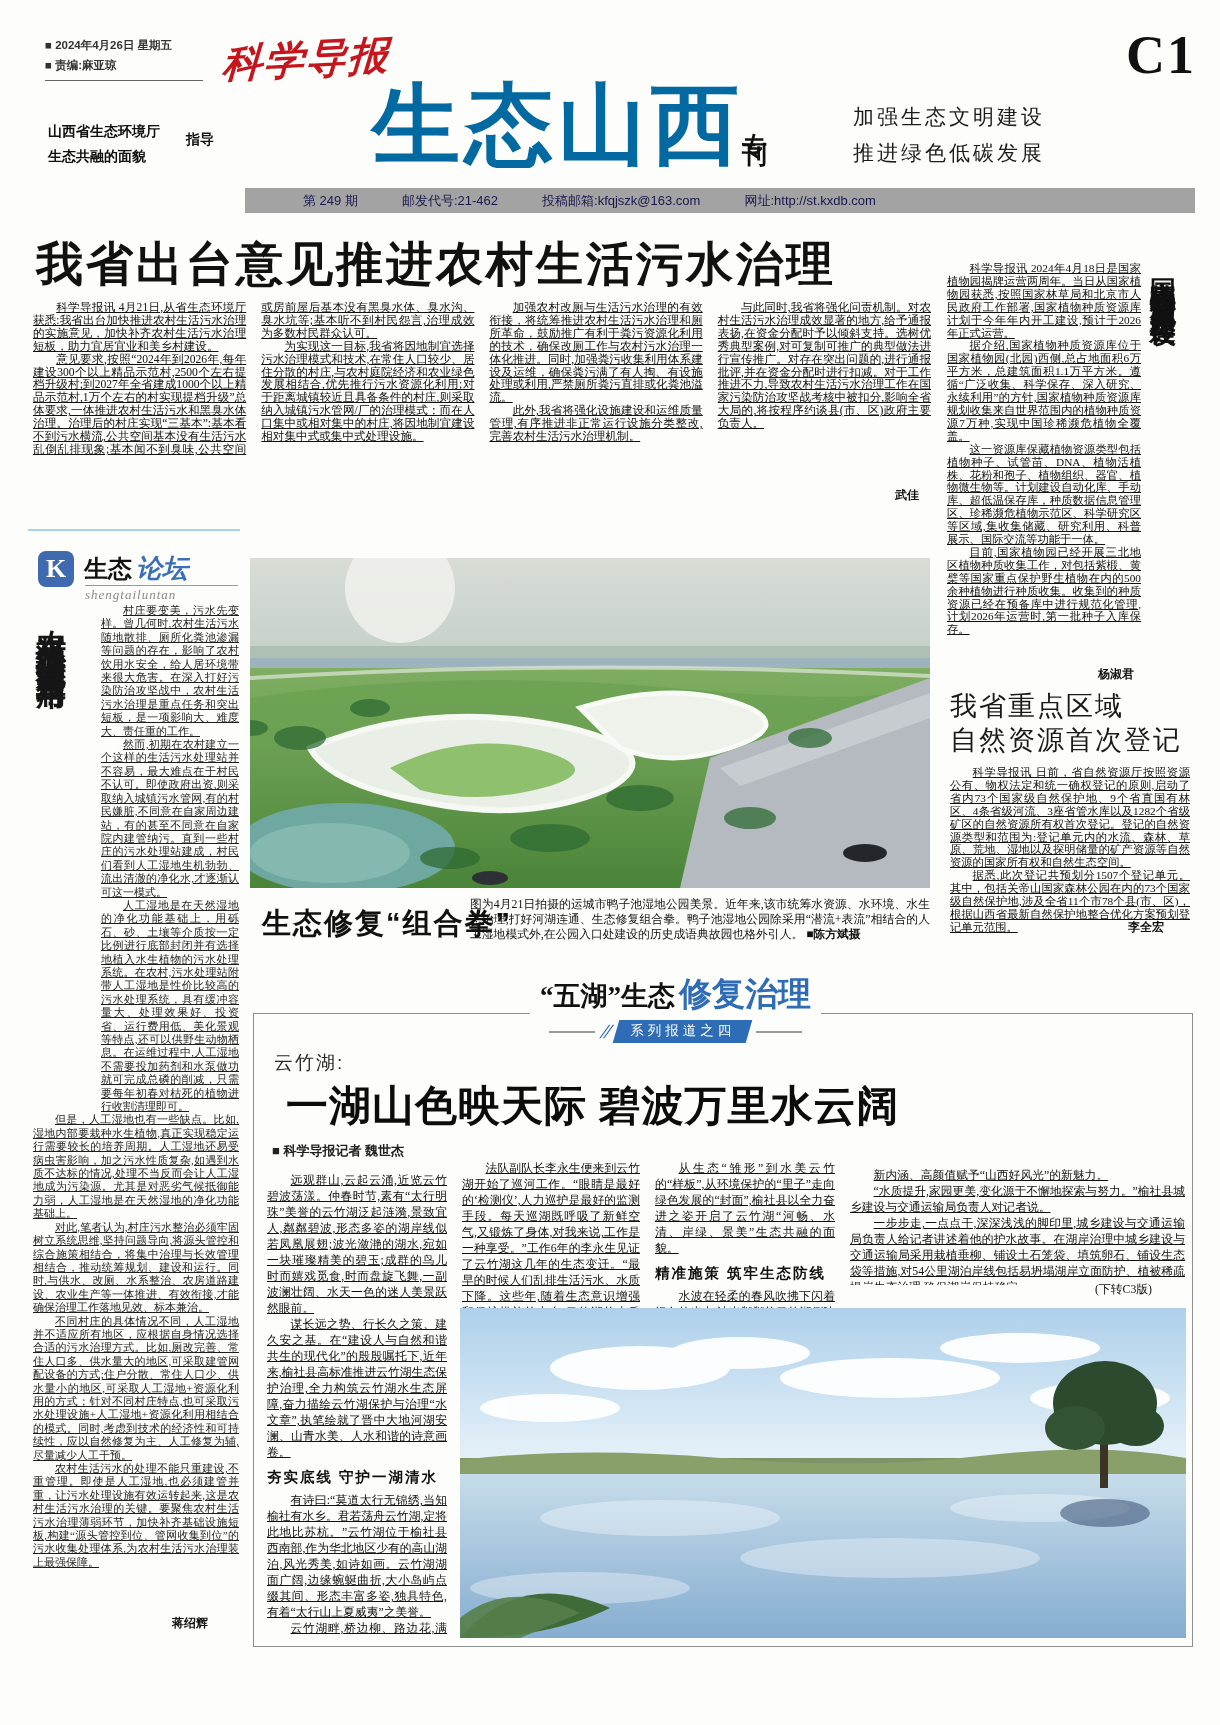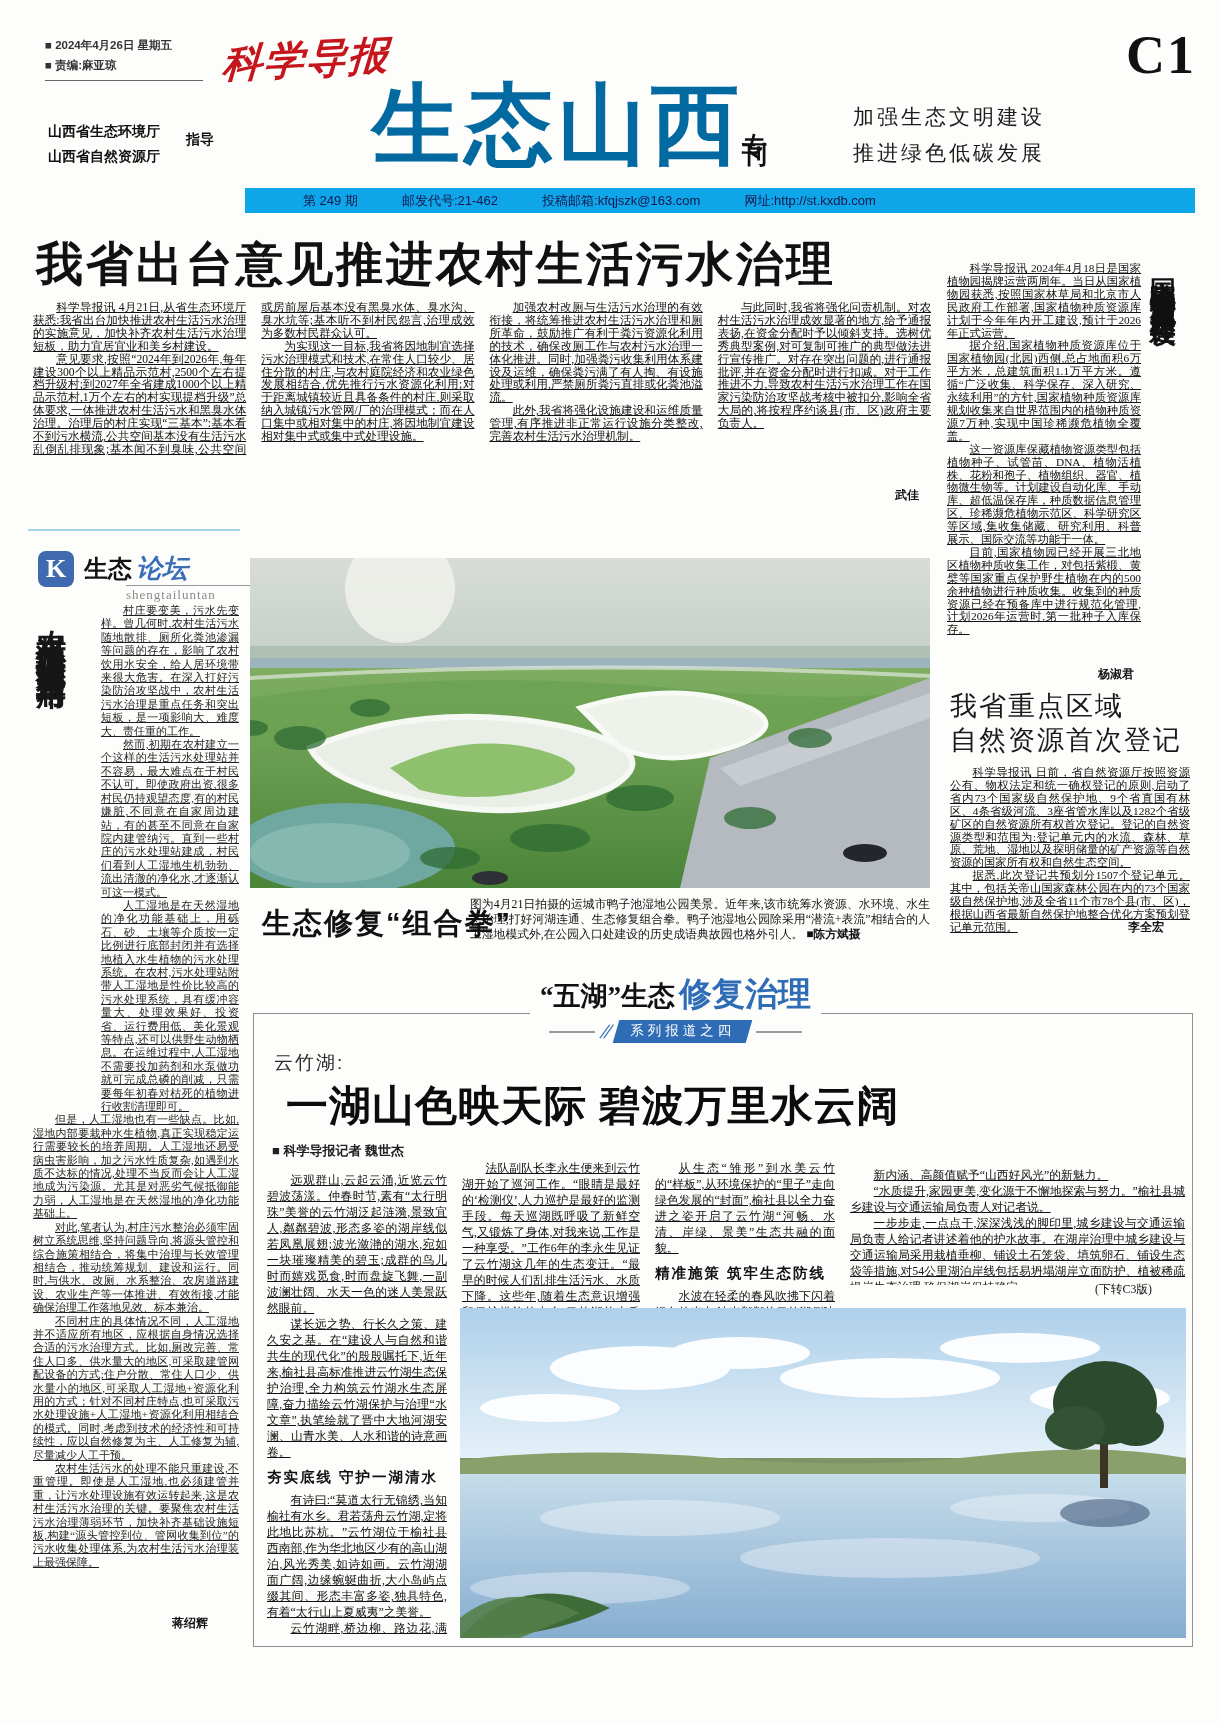--- a/index.html
+++ b/index.html
@@ -13,33 +13,33 @@
   .date-rule{width:158px;height:1px;background:#666;}
   .paper-logo{font-size:40px;font-weight:900;color:#c4161c;font-style:italic;
               font-family:"DejaVu Serif",serif;transform:rotate(-3deg) skewX(-6deg);letter-spacing:2px;}
   .page-no{font-size:54px;font-weight:bold;font-family:"Liberation Serif",serif;letter-spacing:2px;}
   .edition-title{font-size:88px;font-weight:900;color:#0369a1;font-family:"Liberation Serif","DejaVu Serif",serif;
                  letter-spacing:5px;line-height:1;}
   .edition-sub{writing-mode:vertical-rl;font-size:25px;font-weight:bold;letter-spacing:10px;color:#0f0f0f;}
   .slogan{font-size:21px;color:#1c1c1c;letter-spacing:3px;line-height:1.7;}
   .guide-org{font-size:14px;font-weight:bold;line-height:1.75;}
   .guide-label{font-size:14px;font-weight:bold;}
-  .info-bar{background:#0ea5e9;height:25px;display:flex;align-items:center;
+  .info-bar{background:#a3a3a3;height:25px;display:flex;align-items:center;
             font-family:"Liberation Sans",sans-serif;font-size:13px;color:#18184e;gap:44px;padding-left:58px;box-sizing:border-box;}
   
   .lead-headline{font-family:"Liberation Sans",sans-serif;font-size:47px;font-weight:900;letter-spacing:3px;white-space:nowrap;}
   .lead-body{column-count:4;column-gap:15px;font-size:11.6px;line-height:12.9px;overflow:hidden;}
   .author{font-weight:bold;font-size:12px;font-family:"Liberation Sans",sans-serif;}
   
   .forum-rule{height:2px;background:#a5d4e6;}
   .k-badge{width:36px;height:36px;border-radius:8px;background:#3f6ab0;color:#fff;font-weight:900;
            font-size:26px;display:flex;align-items:center;justify-content:center;font-family:"Liberation Serif",serif;}
   .forum-black{font-size:24px;font-weight:900;font-family:"Liberation Sans",sans-serif;}
   .forum-blue{font-size:26px;font-weight:900;color:#3a6fb8;font-style:italic;font-family:"DejaVu Serif",serif;margin-left:4px;}
-  .forum-pinyin{font-size:13px;color:#8a8a8a;letter-spacing:1px;border-top:1px solid #999;padding-top:1px;margin-left:41px;}
+  .forum-pinyin{font-size:13px;font-style:italic;color:#8a8a8a;letter-spacing:1px;border-top:1px solid #999;padding-top:1px;}
   .forum-vhead{writing-mode:vertical-rl;font-size:30px;font-weight:bold;letter-spacing:4px;line-height:1;color:#161616;
                font-family:"Liberation Serif",serif;}
   .forum-text{font-size:11px;line-height:13.4px;overflow:hidden;color:#1e1e1e;}
   .forum-text .vspacer{float:left;width:68px;height:500px;}
   
   .photo{overflow:hidden;}
   .caption-title{font-family:"Liberation Sans",sans-serif;font-size:29px;font-weight:900;letter-spacing:2px;}
   .caption-text{font-size:11.8px;line-height:15px;overflow:hidden;}
   .credit{font-weight:bold;font-size:11.8px;}
   
@@ -81,21 +81,21 @@
   <div class="abs edition-title" style="left:372px;top:82px;">生态山西</div>
   <div class="abs edition-sub" style="left:738px;top:112px;height:80px;">专刊</div>
 
   <div class="abs slogan" style="left:853px;top:100px;">
     <div>加强生态文明建设</div>
     <div>推进绿色低碳发展</div>
   </div>
 
   <div class="abs guide-org" style="left:48px;top:120px;">
     <div>山西省生态环境厅</div>
-    <div>山西省自然资源厅</div>
+    <div>生态共融的面貌</div>
   </div>
   <div class="abs guide-label" style="left:186px;top:131px;">指导</div>
 
   <div class="abs info-bar" style="left:245px;top:188px;width:950px;">
     <span>第 249 期</span>
     <span>邮发代号:21-462</span>
     <span>投稿邮箱:kfqjszk@163.com</span>
     <span>网址:http://st.kxdb.com</span>
   </div>
 
@@ -115,21 +115,21 @@
   <div class="abs" style="left:84px;top:551px;">
     <span class="forum-black">生态</span><span class="forum-blue">论坛</span>
   </div>
   <div class="abs forum-pinyin" style="left:85px;top:585px;width:153px;">shengtailuntan</div>
 
   <div class="abs forum-vhead" style="left:36px;top:606px;height:500px;">农村污水治理设施如何真正有用？</div>
   <div class="abs forum-text jp" style="left:33px;top:604px;width:206px;height:1006px;">
     <div class="vspacer"></div>
     <div>
         <p class="para">村庄要变美，污水先变样。曾几何时,农村生活污水随地散排、厕所化粪池渗漏等问题的存在，影响了农村饮用水安全，给人居环境带来很大危害。在深入打好污染防治攻坚战中，农村生活污水治理是重点任务和突出短板，是一项影响大、难度大、责任重的工作。</p>
-        <p class="para">然而,初期在农村建立一个这样的生活污水处理站并不容易，最大难点在于村民不认可。即使政府出资,很多村民仍持观望态度,有的村民嫌脏,不同意在自家周边建站，有的甚至不同意在自家院内建管纳污。直到一些村庄的污水处理站建成，村民们看到人工湿地生机勃勃、流出清澈的净化水,才逐渐认可这一模式。</p>
+        <p class="para">然而,初期在农村建立一个这样的生活污水处理站并不容易，最大难点在于村民不认可。即使政府出资,则采取纳入城镇污水管网,有的村民嫌脏,不同意在自家周边建站，有的甚至不同意在自家院内建管纳污。直到一些村庄的污水处理站建成，村民们看到人工湿地生机勃勃、流出清澈的净化水,才逐渐认可这一模式。</p>
         <p class="para">人工湿地是在天然湿地的净化功能基础上，用砾石、砂、土壤等介质按一定比例进行底部封闭并有选择地植入水生植物的污水处理系统。在农村,污水处理站附带人工湿地是性价比较高的污水处理系统，具有缓冲容量大、处理效果好、投资省、运行费用低、美化景观等特点,还可以供野生动物栖息。在运维过程中,人工湿地不需要投加药剂和水泵做功就可完成总磷的削减，只需要每年初春对枯死的植物进行收割清理即可。</p>
         <p class="para">但是，人工湿地也有一些缺点。比如,湿地内部要栽种水生植物,真正实现稳定运行需要较长的培养周期。人工湿地还易受病虫害影响，加之污水性质复杂,如遇到水质不达标的情况,处理不当反而会让人工湿地成为污染源。尤其是对恶劣气候抵御能力弱，人工湿地是在天然湿地的净化功能基础上。</p>
         <p class="para">对此,笔者认为,村庄污水整治必须牢固树立系统思维,坚持问题导向,将源头管控和综合施策相结合，将集中治理与长效管理相结合，推动统筹规划、建设和运行。同时,与供水、改厕、水系整治、农房道路建设、农业生产等一体推进、有效衔接,才能确保治理工作落地见效、标本兼治。</p>
         <p class="para">不同村庄的具体情况不同，人工湿地并不适应所有地区，应根据自身情况选择合适的污水治理方式。比如,厕改完善、常住人口多、供水量大的地区,可采取建管网配设备的方式;住户分散、常住人口少、供水量小的地区,可采取人工湿地+资源化利用的方式；针对不同村庄特点,也可采取污水处理设施+人工湿地+资源化利用相结合的模式。同时,考虑到技术的经济性和可持续性，应以自然修复为主、人工修复为辅,尽量减少人工干预。</p>
         <p class="para">农村生活污水的处理不能只重建设,不重管理。即使是人工湿地,也必须建管并重，让污水处理设施有效运转起来,这是农村生活污水治理的关键。要聚焦农村生活污水治理薄弱环节，加快补齐基础设施短板,构建“源头管控到位、管网收集到位”的污水收集处理体系,为农村生活污水治理装上最强保障。</p>
       </div>
   </div>
   <div class="abs author" style="left:172px;top:1615px;">蒋绍辉</div>
 
   <div class="abs photo" style="left:250px;top:558px;width:680px;height:330px;">

